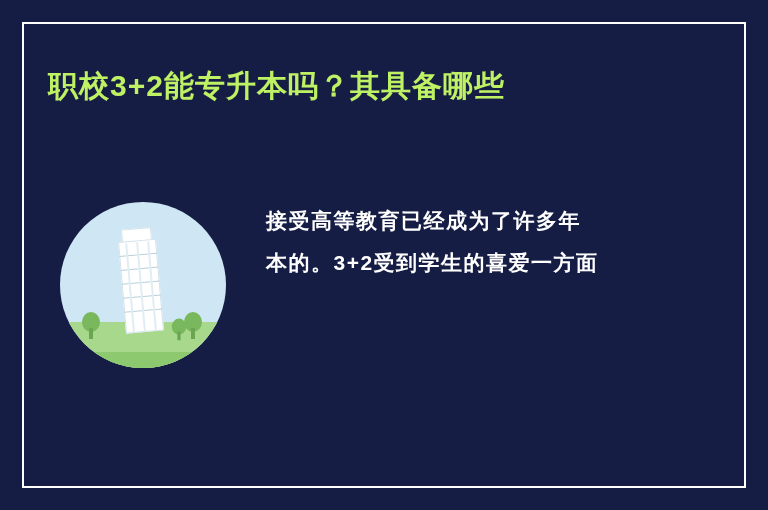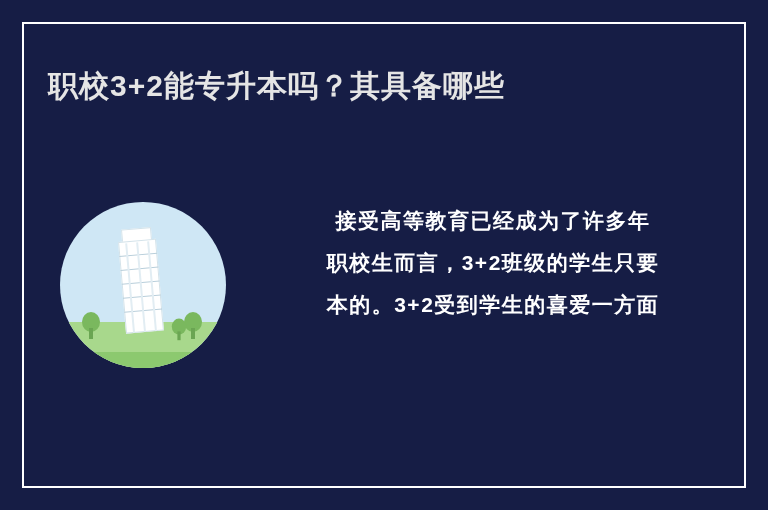--- a/index.html
+++ b/index.html
@@ -30,35 +30,34 @@
     box-sizing: border-box;
     pointer-events: none;
   }
   .title-block {
     position: absolute;
     left: 48px;
     top: 62px;
     width: 640px;
   }
   .title-line {
-    color: #e5e5e5;
+    color: #bef264;
     font-size: 30px;
     font-weight: bold;
     line-height: 47px;
     letter-spacing: 1px;
     white-space: nowrap;
   }
   .content {
     position: absolute;
     left: 48px;
     top: 196px;
     right: 48px;
     display: flex;
     align-items: flex-start;
-    text-align: center;
   }
   .illustration {
     position: relative;
     width: 166px;
     height: 166px;
     flex: 0 0 166px;
     border-radius: 50%;
     background: #cfe7f5;
     overflow: hidden;
     margin-top: 6px;
@@ -202,18 +201,17 @@
         <div class="trunk"></div>
       </div>
       <div class="tree t3">
         <div class="crown"></div>
         <div class="trunk"></div>
       </div>
     </div>
 
     <div class="body-text">
       <div class="body-line">接受高等教育已经成为了许多年</div>
-      <div class="body-line">职校生而言，3+2班级的学生只要</div>
       <div class="body-line">本的。3+2受到学生的喜爱一方面</div>
     </div>
 
   </div>
 </div>
 
 </body></html>

